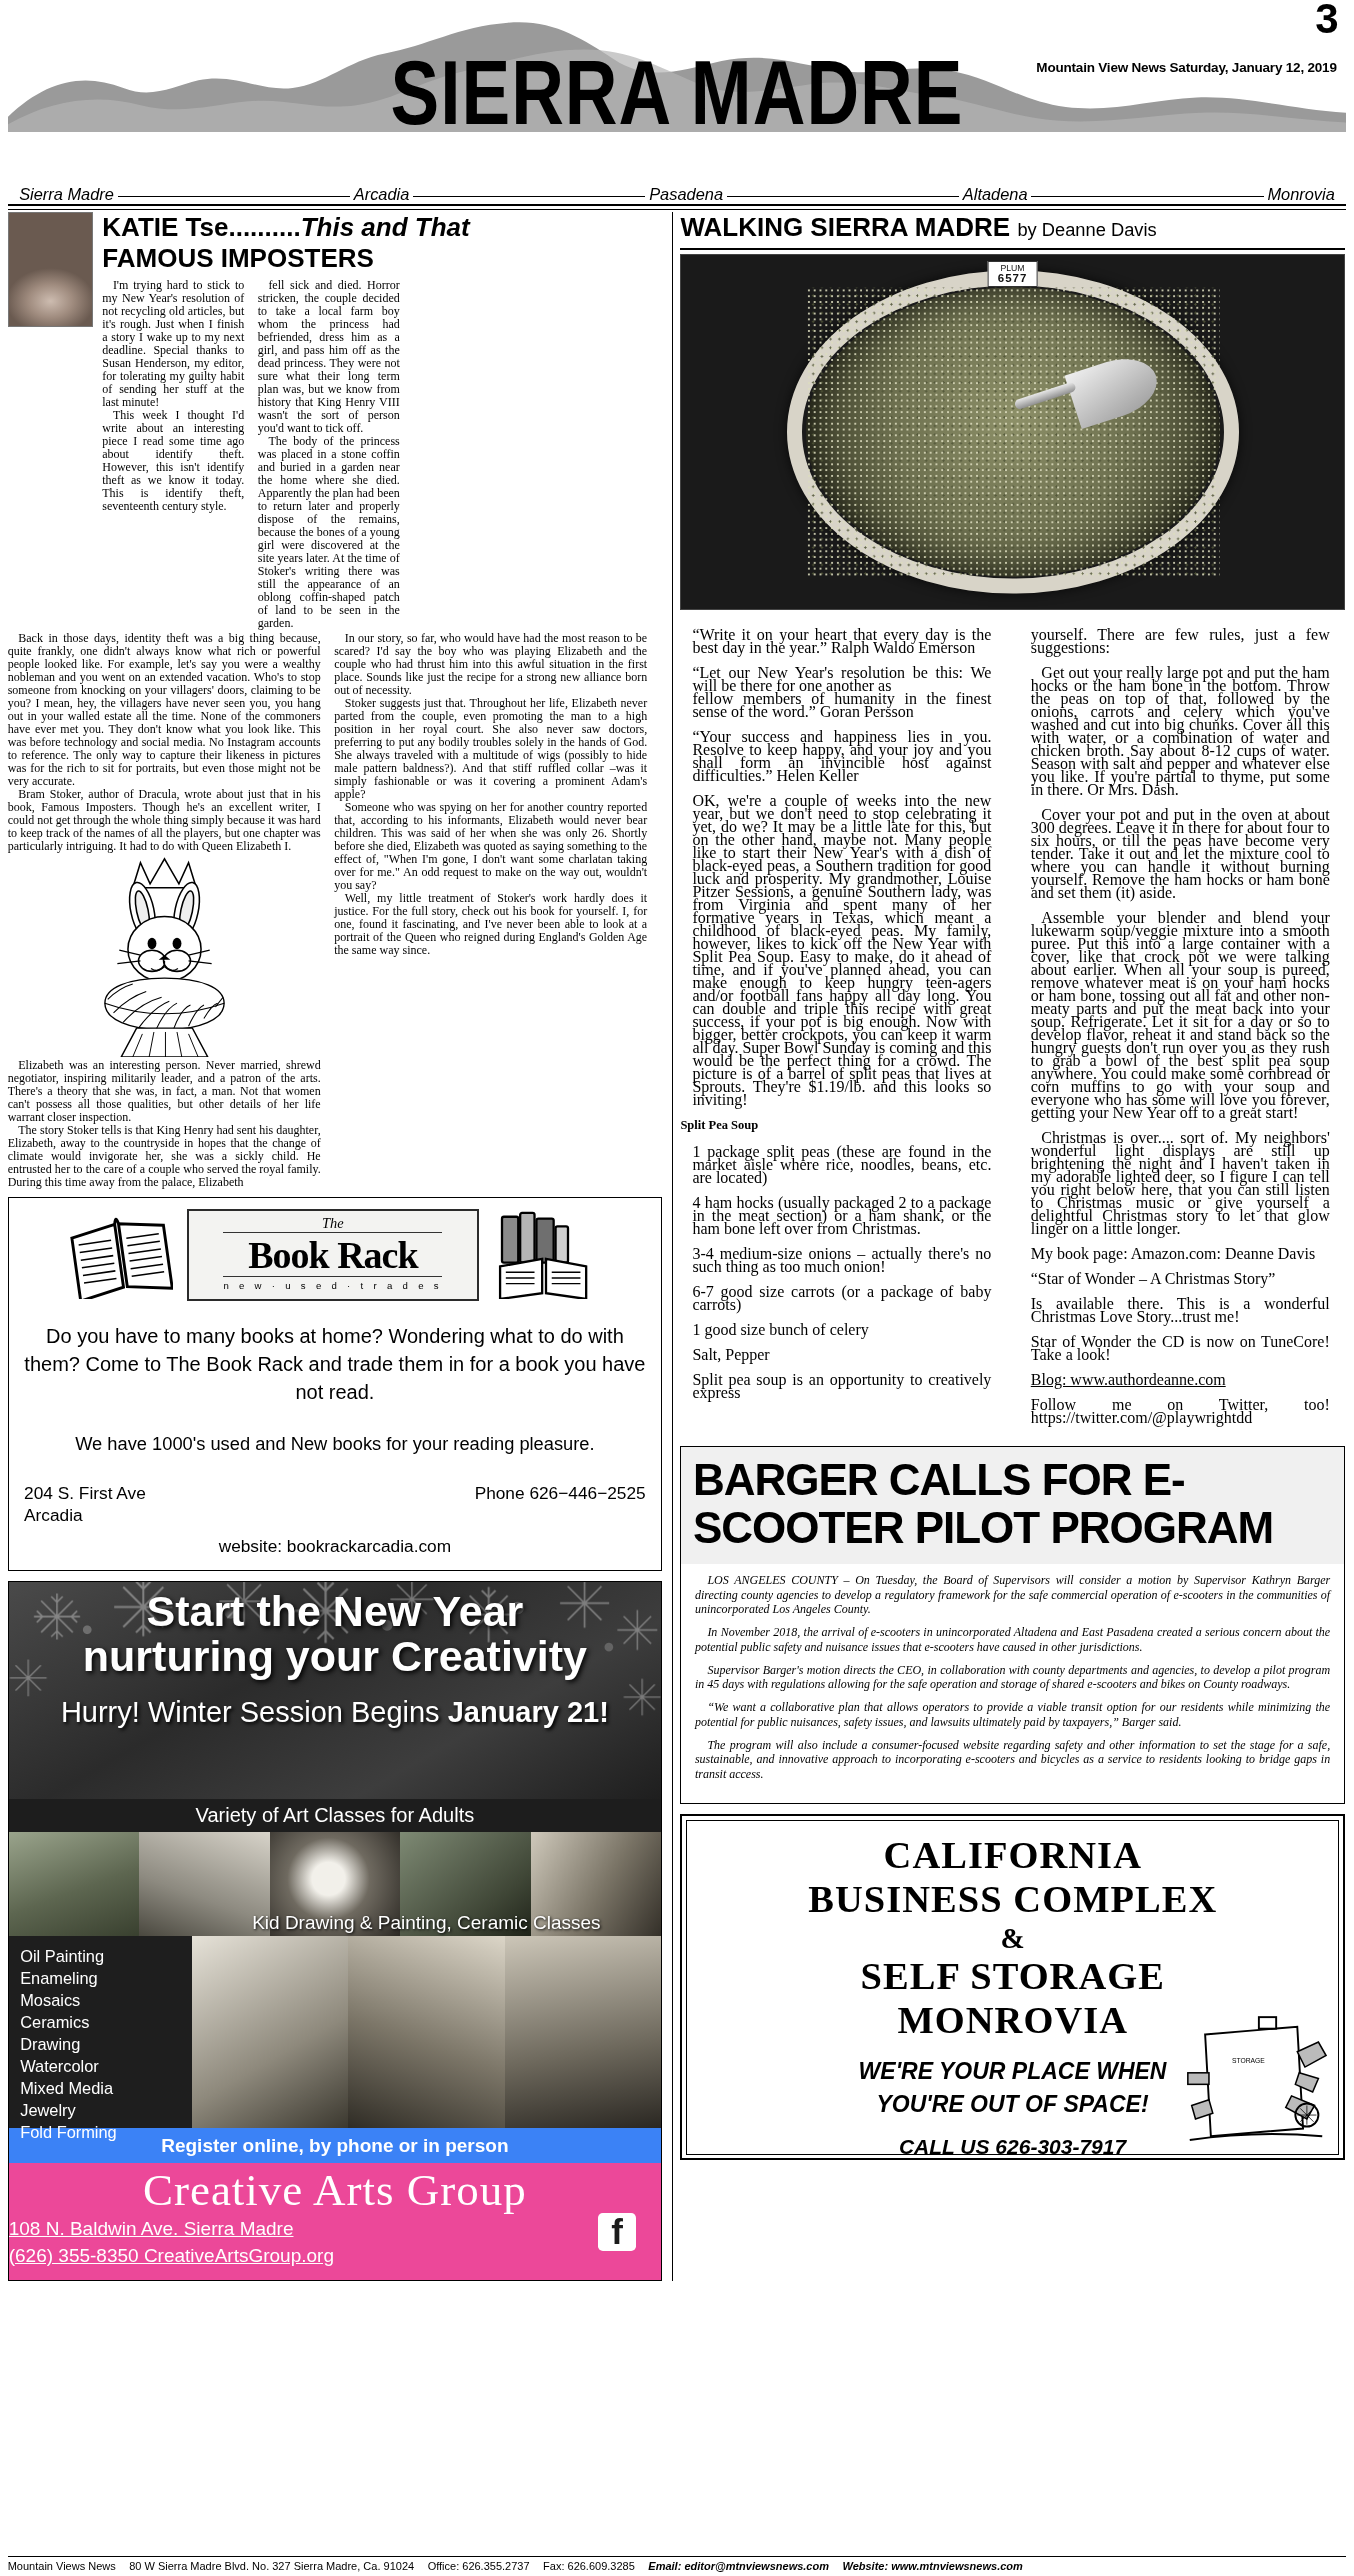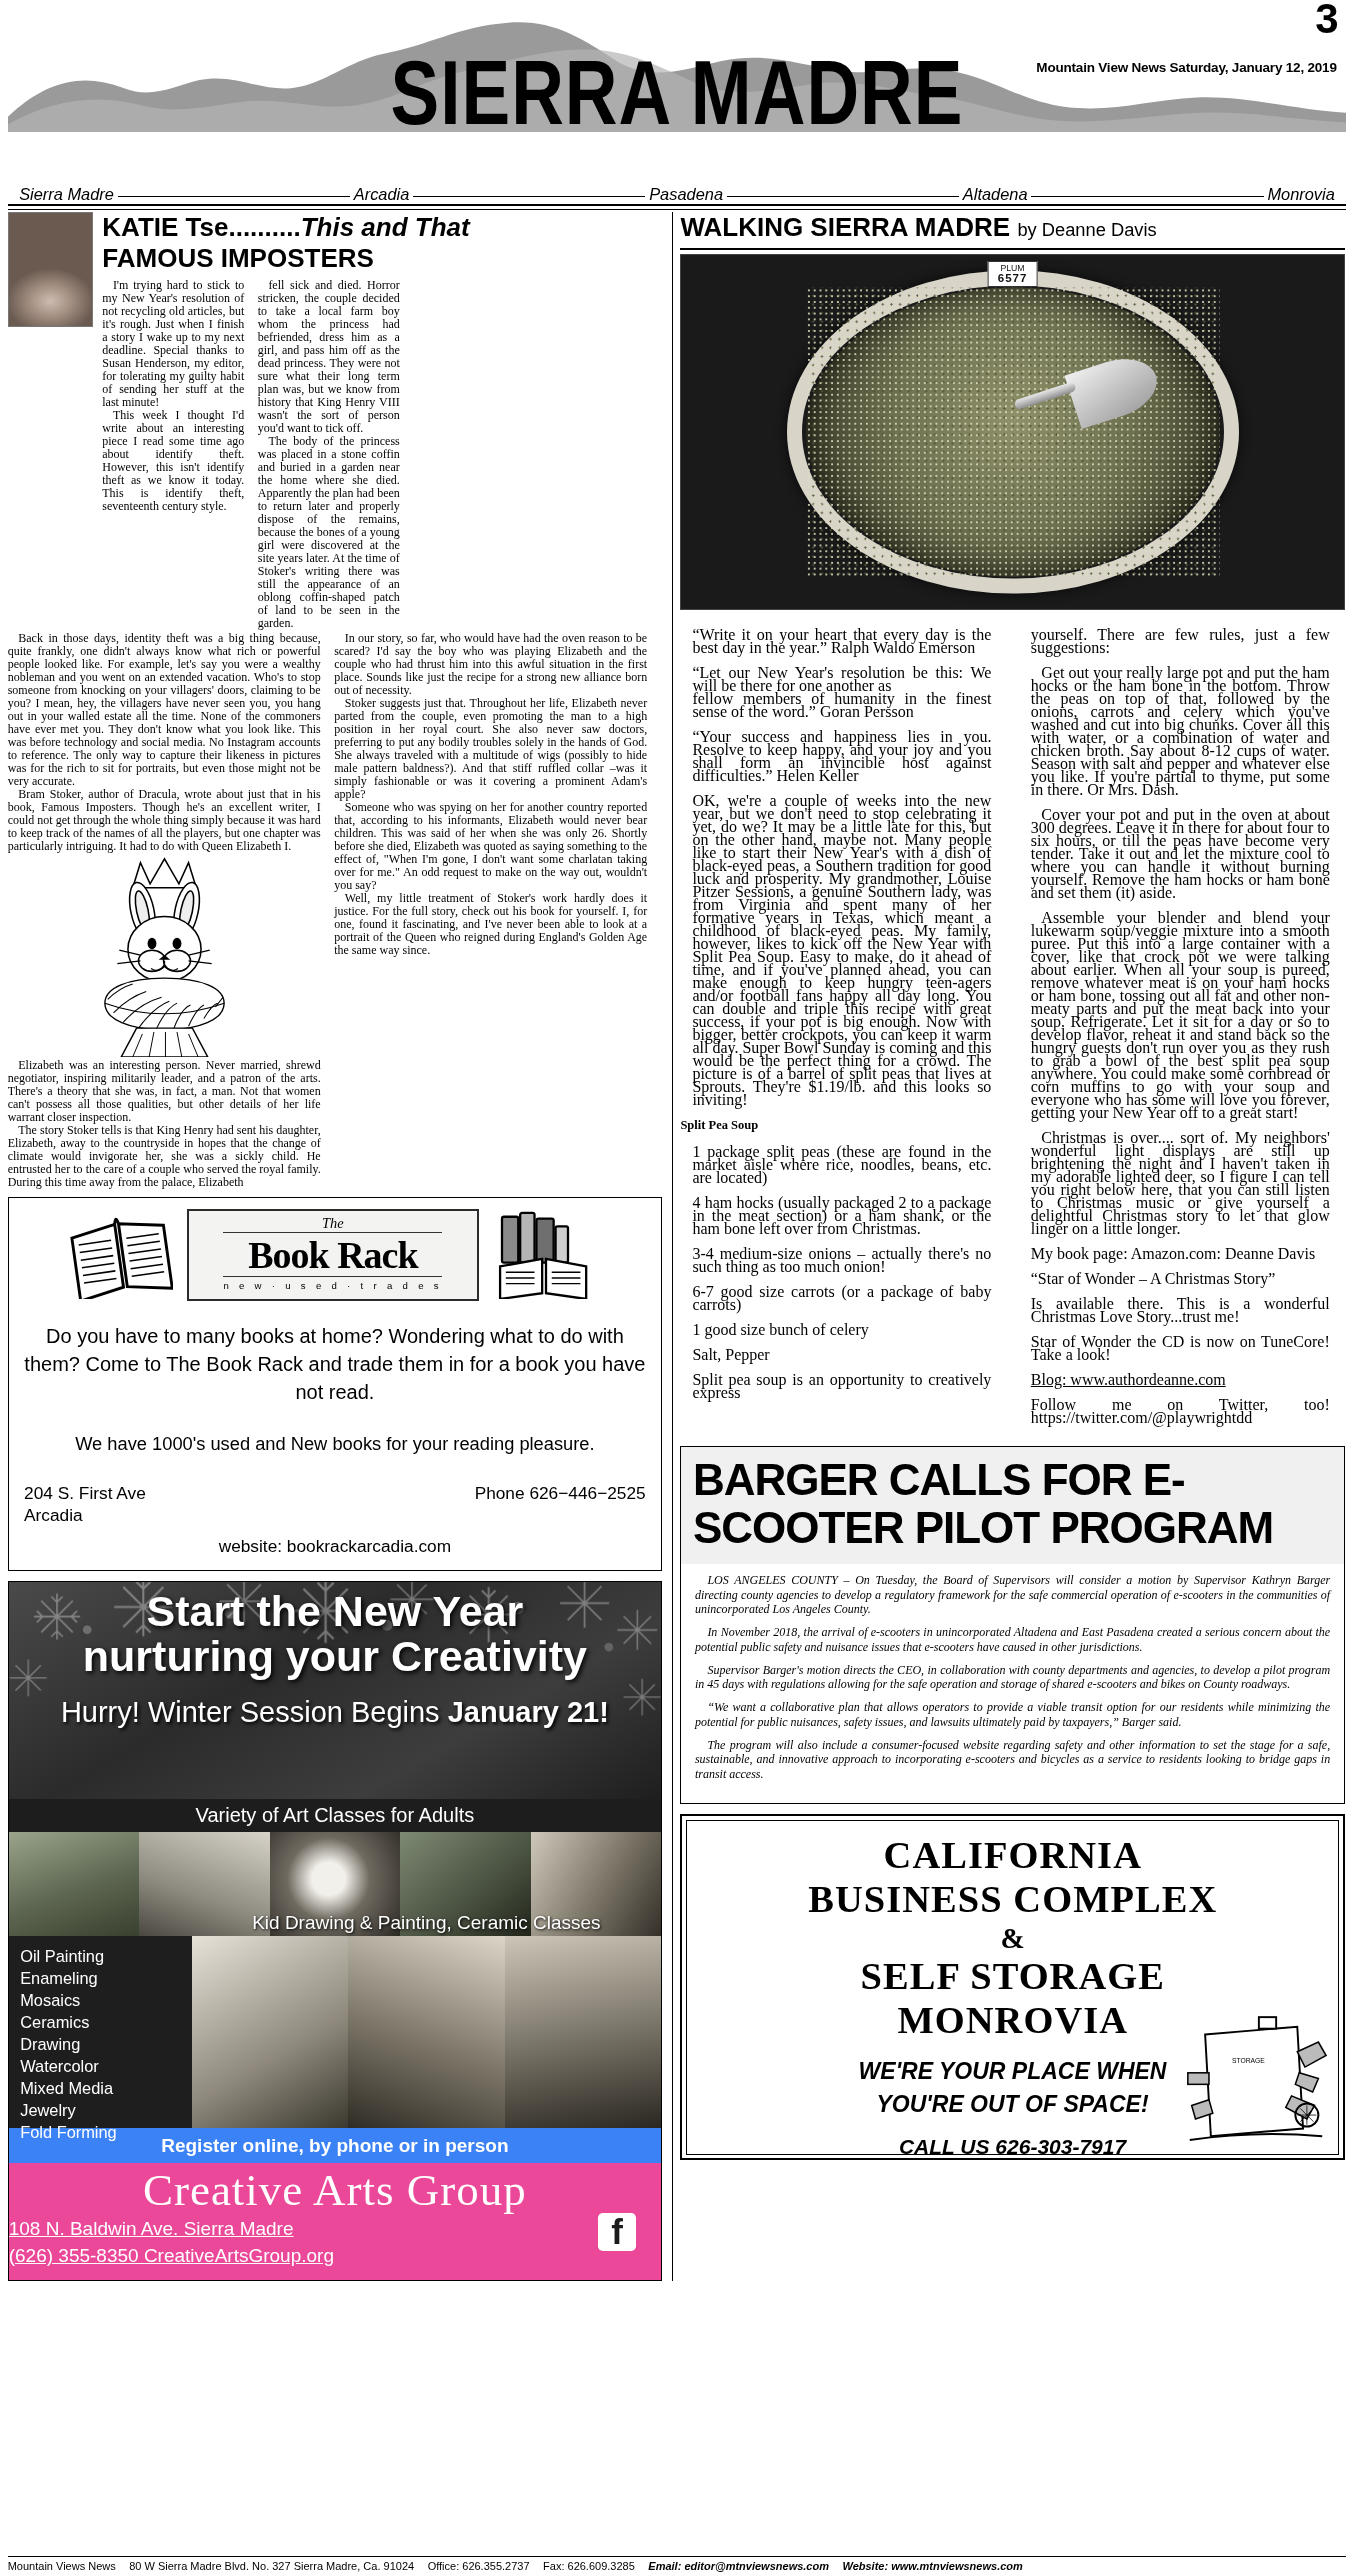--- a/index.html
+++ b/index.html
@@ -386,21 +386,21 @@
                 <path d="M72,186 l-10,24 M84,184 l-5,26 M96,184 v26 M108,184 l5,26 M120,186 l10,24"></path>
               </g>
             </svg>
           </div>
 
           <p class="body">Elizabeth was an interesting person.  Never married, shrewd negotiator, inspiring militarily leader, and a patron of the arts.  There's a theory that she was, in fact, a man.  Not that women can't possess all those qualities, but other details of her life warrant closer inspection.</p>
           <p class="body">The story Stoker tells is that King Henry had sent his daughter, Elizabeth, away to the countryside in hopes that the change of climate would invigorate her, she was a sickly child.  He entrusted her to the care of a couple who served the royal family.  During this time away from the palace, Elizabeth</p>
         </div>
 
         <div style="width:313px;">
-          <p class="body">In our story, so far, who would have had the oven reason to be scared?  I'd say the boy who was playing Elizabeth and the couple who had thrust him into this awful situation in the first place.  Sounds like just the recipe for a strong new alliance born out of necessity.</p>
+          <p class="body">In our story, so far, who would have had the most reason to be scared?  I'd say the boy who was playing Elizabeth and the couple who had thrust him into this awful situation in the first place.  Sounds like just the recipe for a strong new alliance born out of necessity.</p>
           <p class="body">Stoker suggests just that.  Throughout her life, Elizabeth never parted from the couple, even promoting the man to a high position in her royal court.  She also never saw doctors, preferring to put any bodily troubles solely in the hands of God.  She always traveled with a multitude of wigs (possibly to hide male pattern baldness?).  And that stiff ruffled collar –was it simply fashionable or was it covering a prominent Adam's apple?</p>
           <p class="body">Someone who was spying on her for another country reported that, according to his informants, Elizabeth would never bear children.  This was said of her when she was only 26.  Shortly before she died, Elizabeth was quoted as saying something to the effect of, "When I'm gone, I don't want some charlatan taking over for me."  An odd request to make on the way out, wouldn't you say?</p>
           <p class="body">Well, my little treatment of Stoker's work hardly does it justice.  For the full story, check out his book for yourself.  I, for one, found it fascinating, and I've never been able to look at a portrait of the Queen who reigned during England's Golden Age the same way since.</p>
         </div>
       </div>
 
       <div class="ad-box">
         <div class="bookrack-row">
           <span class="open-book">
             <svg width="104" height="87" viewBox="0 0 108 90">

